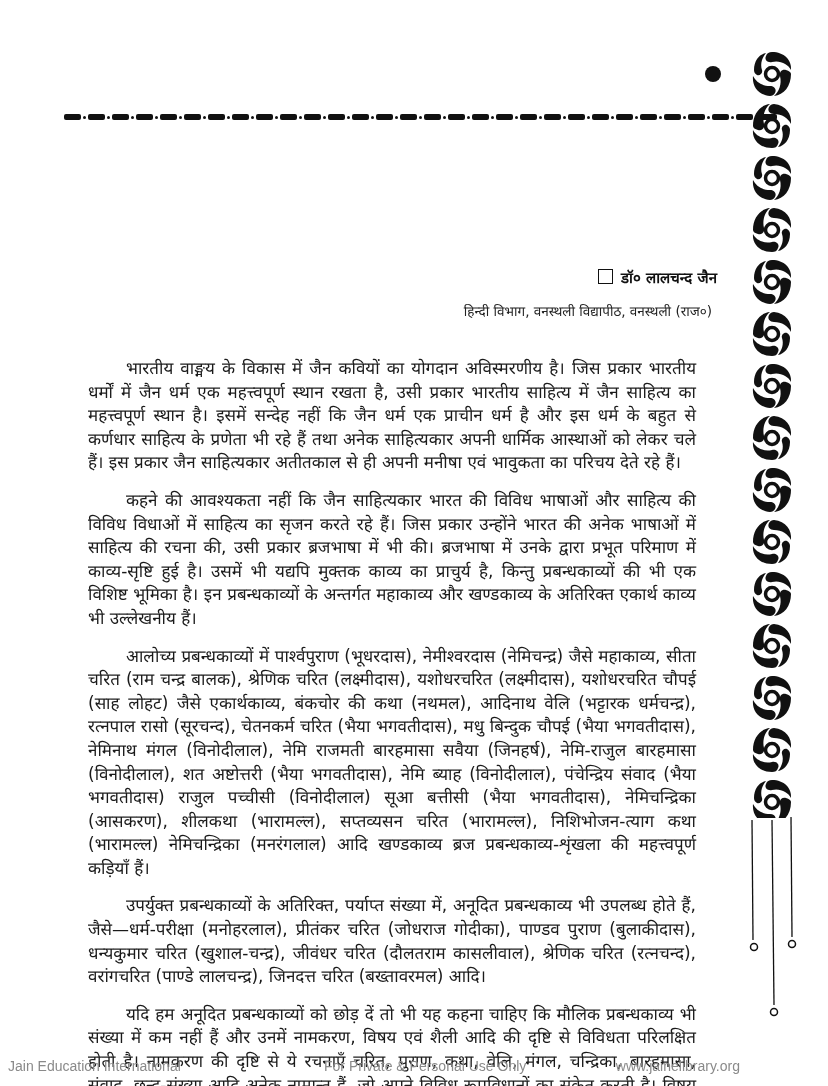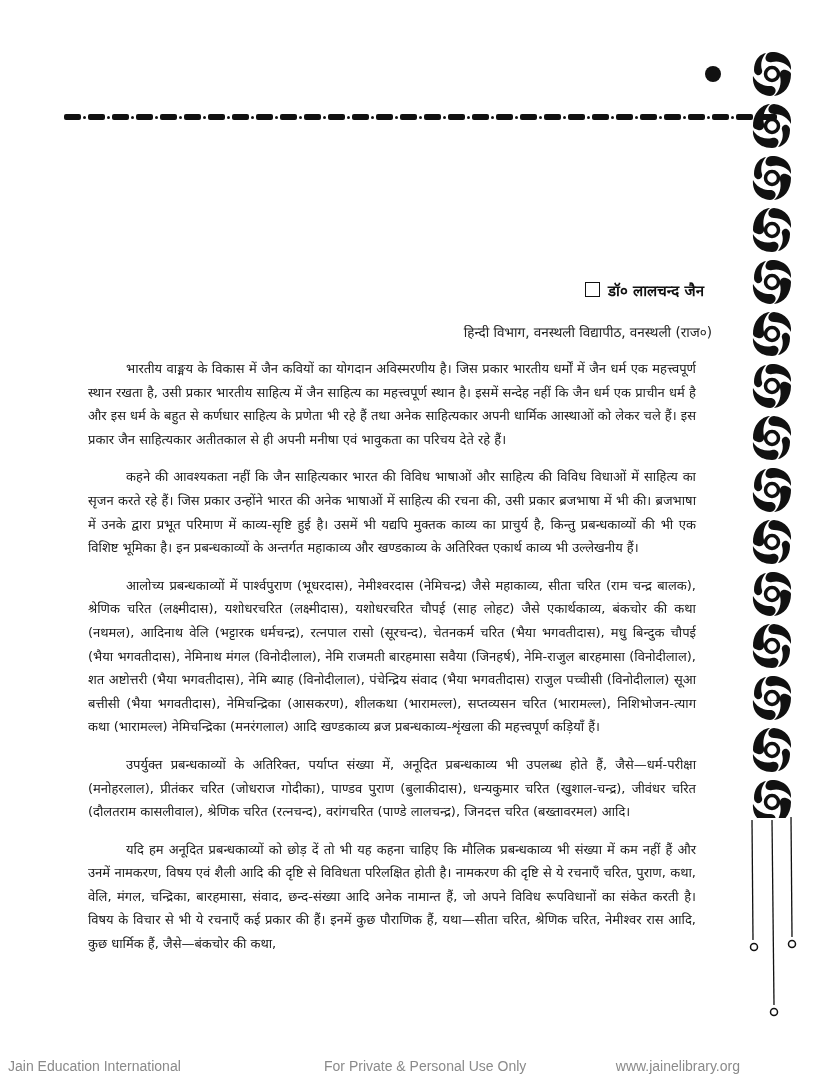--- a/index.html
+++ b/index.html
@@ -10,26 +10,26 @@
   .rule { position:absolute; left:64px; top:113px; width:658px; height:8px;
           display:flex; align-items:center; gap:0; }
   .rule .seg { width:17px; height:6px; background:#111; border-radius:2px; flex:0 0 auto; }
   .rule .dot { width:3px; height:3px; background:#111; border-radius:50%; margin:0 2px; flex:0 0 auto; }
   .border { position:absolute; left:742px; top:48px; width:60px; height:770px; overflow:hidden; }
   .orn { width:56px; height:52px; margin-left:2px; display:block; }
   .strings { position:absolute; left:742px; top:815px; width:60px; height:210px; }
   .title-block { position:absolute; left:330px; top:262px; width:390px; text-align:right; }
   .title { font-family:"DejaVu Sans", sans-serif; font-weight:bold; font-size:21px;
            letter-spacing:0.2px; color:#111; margin:0; line-height:34px; }
-  .author { font-weight:bold; font-size:15px; line-height:26px; margin:16px; color:#111; }
+  .author { font-weight:bold; font-size:15px; line-height:26px; margin:3px; color:#111; }
   .author .box { display:inline-block; width:13px; height:13px; border:1.5px solid #111;
                  vertical-align:-1px; margin-right:8px; }
   .affil { font-size:13.5px; line-height:24px; margin:8px; color:#222; }
   .body { position:absolute; left:88px; top:357px; width:608px; }
-  .para { font-size:13px; line-height:23.6px; text-align:justify; margin:0 0 14px 0;
+  .para { font-size:17px; line-height:23.6px; text-align:justify; margin:0 0 14px 0;
           text-indent:38px; color:#1a1a1a; }
   .footer { position:absolute; top:1058px; left:0; width:740px; height:20px;
             font-family:"Liberation Sans", sans-serif; font-size:14px; color:#8a8a8a; }
   .footer span { position:absolute; top:0; }
   .f-left { left:8px; }
   .f-mid { left:324px;text-align:center; }
   .f-right { right:0; }
 </style>
 </head>
 <body>

